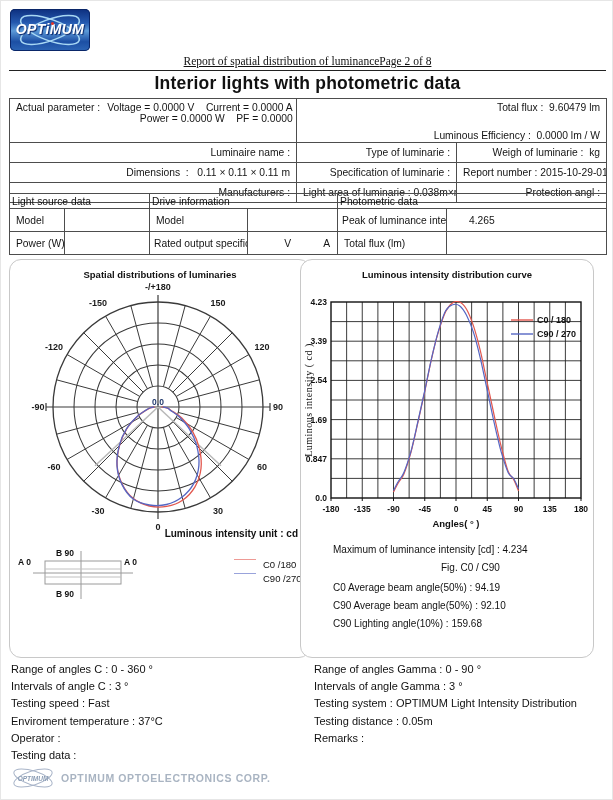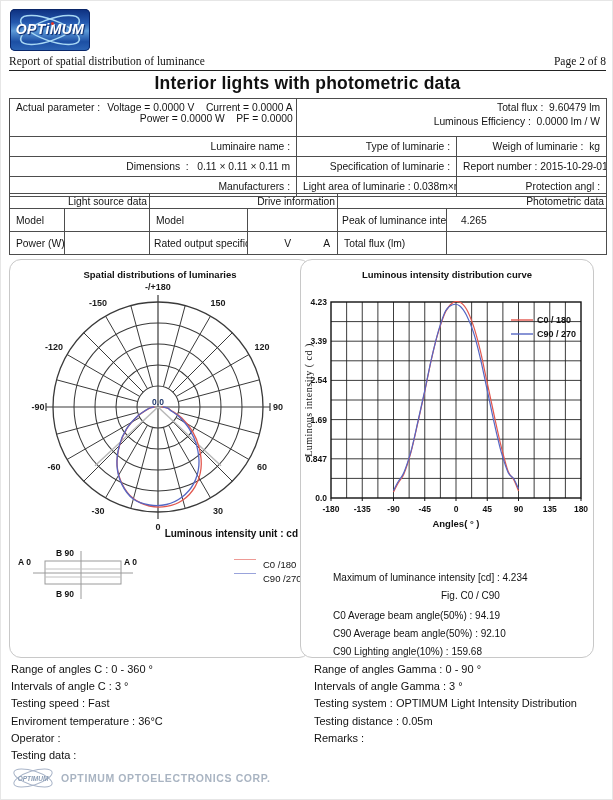--- a/index.html
+++ b/index.html
@@ -8,53 +8,53 @@
   .abs{position:absolute;}
 
   
   .logo{left:9px;top:8px;width:80px;height:42px;border-radius:5px;overflow:hidden;
         background:linear-gradient(180deg,#0d2f7e 0%,#2458ae 32%,#5c9ad8 52%,#1c4fa4 78%,#2d66b6 100%);
         box-shadow:inset 0 0 0 1px #0a2668;}
   .logo svg{position:absolute;left:0;top:0;}
   .logo-text{position:absolute;width:100%;text-align:center;top:12px;font-weight:bold;font-style:italic;
              font-size:14px;color:#fff;letter-spacing:.4px;text-shadow:1px 1px 1px #0a2668;}
   .logo-idot{position:absolute;top:12.5px;left:40.5px;width:3.4px;height:3.4px;border-radius:50%;background:#e03227;}
-  .report-line{left:8px;top:54px;width:597px;display:flex;justify-content:space-between;
-               font-family:"Liberation Serif",serif;font-size:11.5px;}
+  .report-line{left:8px;top:54px;width:597px;display:flex;justify-content:center;
+               font-family:"Liberation Serif",serif;font-size:11.5px;text-decoration:underline;}
   .rule{left:8px;top:69px;width:597px;height:0;border-top:1.4px solid #222;}
   .doc-title{left:0;top:72px;width:613px;text-align:center;font-size:17.5px;font-weight:bold;letter-spacing:.2px;}
 
   
   table{border-collapse:collapse;table-layout:fixed;width:597px;font-size:10.3px;color:#141414;}
   td{border:1px solid #4d4d4d;padding:1px 6px;vertical-align:middle;overflow:hidden;white-space:nowrap;}
   .t1{left:8px;top:97px;}
   .t1 td{height:17px;}
   .t1 tr.tall td{height:33px;vertical-align:top;padding-top:3px;}
   .pre{white-space:pre;text-align:right;}
   .param-flex{display:flex;gap:7px;}
   .t2{left:8px;top:192px;}
-  .t2 .hdr td{text-align:right;height:12px;padding:1px 2px;}
+  .t2 .hdr td{text-align:left;height:12px;padding:1px 2px;}
   .t2 td{height:20px;}
   .va-cell{display:flex;justify-content:flex-end;gap:32px;padding-right:1px;}
 
   
   .panel{border:1px solid #c8c8c8;border-radius:12px;background:#fff;}
   #panel-left{left:8px;top:258px;width:300px;height:397px;}
   #panel-right{left:299px;top:258px;width:292px;height:397px;}
   .panel-title{position:absolute;top:9px;left:0;width:100%;text-align:center;font-size:9.5px;font-weight:bold;}
 
   #polar-svg{position:absolute;left:0;top:0;}
   .unit-note{position:absolute;top:268px;right:12px;font-size:10px;font-weight:bold;}
   #sketch-svg{position:absolute;left:6px;top:287px;}
   .legend-left{position:absolute;left:224px;top:299px;font-size:9.5px;}
   .legend-row{display:flex;gap:7px;height:14px;}
   .legend-swatch{width:22px;height:0;border-top:1.7px solid;opacity:.6;}
 
   #line-svg{position:absolute;left:0;top:30px;}
-  .stats{position:absolute;left:32px;top:284px;width:248px;font-size:10px;margin-top:28px;}
+  .stats{position:absolute;left:32px;top:284px;width:248px;font-size:10px;}
   .stats div{height:18px;}
   .stats .fig{padding-left:108px;height:20px;}
 
   
   .test-info{top:660px;font-size:11px;line-height:17.2px;}
   #ti-left{left:10px;width:298px;}
   #ti-right{left:313px;width:298px;}
 
   
   .footer{left:8px;top:764px;display:flex;align-items:center;gap:4px;}
@@ -93,21 +93,21 @@
         <div class="param-flex">
           <span class="pre">Actual parameter :</span>
           <span>
             <div class="pre">Voltage = 0.0000 V    Current = 0.0000 A</div>
             <div class="pre">Power = 0.0000 W    PF = 0.0000</div>
           </span>
         </div>
       </td>
       <td colspan="2">
         <div class="pre">Total flux :  9.60479 lm</div>
-        <div class="pre" style="margin-top:3px">Luminous Efficiency :  0.0000 lm / W</div>
+        <div class="pre" style="margin-top:17px">Luminous Efficiency :  0.0000 lm / W</div>
       </td>
     </tr>
     <tr>
       <td class="pre">Luminaire name :</td>
       <td class="pre">Type of luminarie :</td>
       <td class="pre">Weigh of luminarie :  kg</td>
     </tr>
     <tr>
       <td class="pre">Dimensions  :   0.11 × 0.11 × 0.11 m</td>
       <td class="pre">Specification of luminarie :</td>
@@ -135,21 +135,21 @@
       <td colspan="2">Light source data</td>
       <td colspan="2">Drive information</td>
       <td colspan="2">Photometric data</td>
     </tr>
     <tr>
       <td>Model</td>
       <td></td>
       <td>Model</td>
       <td></td>
       <td style="padding:1px 2px 1px 4px;">Peak of luminance intensity (cd)</td>
-      <td style="padding-left:14px;">4.265</td>
+      <td style="padding-left:22px;">4.265</td>
     </tr>
     <tr>
       <td>Power (W)</td>
       <td></td>
       <td style="padding:1px 2px 1px 4px;">Rated output specifications</td>
       <td>
         <div class="va-cell">
           <span>V</span>
           <span>A</span>
         </div>
@@ -320,21 +320,21 @@
       <div>C0 Average beam angle(50%) :  94.19</div>
       <div>C90 Average beam angle(50%) :  92.10</div>
       <div>C90 Lighting angle(10%) :  159.68</div>
     </div>
   </div>
 
   <div id="ti-left" class="abs test-info">
     <div>Range of angles C :  0 - 360 °</div>
     <div>Intervals of angle C :  3 °</div>
     <div>Testing speed :  Fast</div>
-    <div>Enviroment temperature :  36°C</div>
+    <div>Enviroment temperature :  37°C</div>
     <div>Operator :</div>
     <div>Testing data :</div>
   </div>
   <div id="ti-right" class="abs test-info">
     <div>Range of angles Gamma :  0 - 90 °</div>
     <div>Intervals of angle Gamma :  3 °</div>
     <div>Testing system :  OPTIMUM Light Intensity Distribution</div>
     <div>Testing distance :  0.05m</div>
     <div>Remarks :</div>
   </div>

